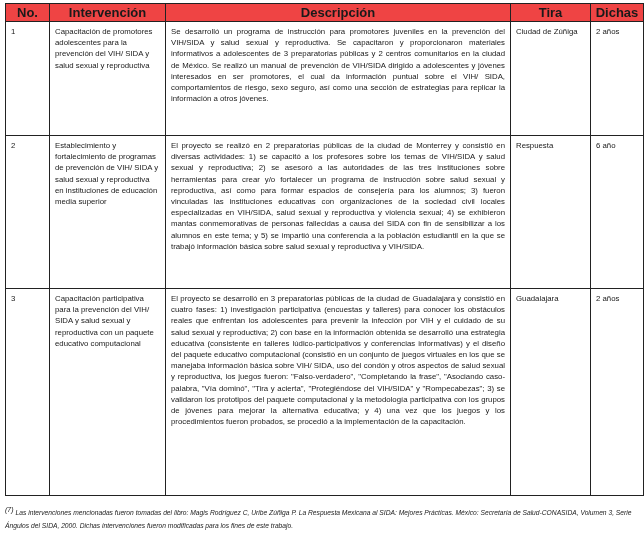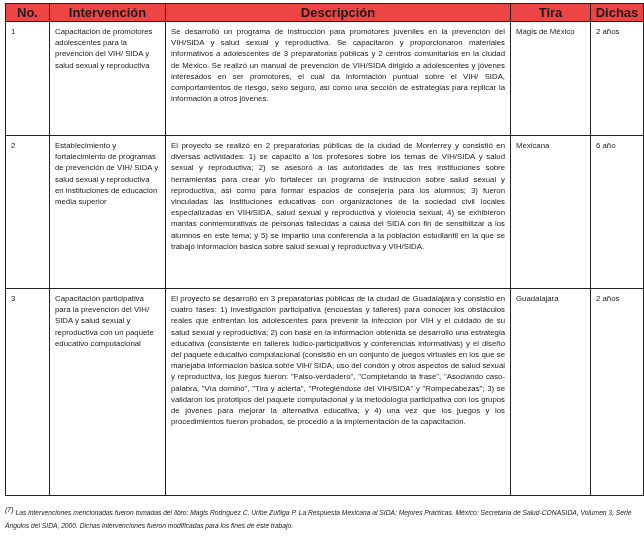--- a/index.html
+++ b/index.html
@@ -40,28 +40,28 @@
       <th>Descripción</th>
       <th>Tira</th>
       <th>Dichas</th>
     </tr>
   </thead>
   <tbody>
     <tr class="r1">
       <td>1</td>
       <td>Capacitación de promotores adolescentes para la prevención del VIH/ SIDA y salud sexual y reproductiva</td>
       <td class="desc">Se desarrolló un programa de instrucción para promotores juveniles en la prevención del VIH/SIDA y salud sexual y reproductiva. Se capacitaron y proporcionaron materiales informativos a adolescentes de 3 preparatorias públicas y 2 centros comunitarios en la ciudad de México. Se realizó un manual de prevención de VIH/SIDA dirigido a adolescentes y jóvenes interesados en ser promotores, el cual da información puntual sobre el VIH/ SIDA, comportamientos de riesgo, sexo seguro, así como una sección de estrategias para replicar la información a otros jóvenes.</td>
-      <td>Magis de México</td>
+      <td>Ciudad de Zúñiga</td>
       <td>2 años</td>
     </tr>
     <tr class="r2">
       <td>2</td>
       <td>Establecimiento y fortalecimiento de programas de prevención de VIH/ SIDA y salud sexual y reproductiva en instituciones de educación media superior</td>
       <td class="desc">El proyecto se realizó en 2 preparatorias públicas de la ciudad de Monterrey y consistió en diversas actividades: 1) se capacitó a los profesores sobre los temas de VIH/SIDA y salud sexual y reproductiva; 2) se asesoró a las autoridades de las tres instituciones sobre herramientas para crear y/o fortalecer un programa de instrucción sobre salud sexual y reproductiva, así como para formar espacios de consejería para los alumnos; 3) fueron vinculadas las instituciones educativas con organizaciones de la sociedad civil locales especializadas en VIH/SIDA, salud sexual y reproductiva y violencia sexual; 4) se exhibieron mantas conmemorativas de personas fallecidas a causa del SIDA con fin de sensibilizar a los alumnos en este tema; y 5) se impartió una conferencia a la población estudiantil en la que se trabajó información básica sobre salud sexual y reproductiva y VIH/SIDA.</td>
-      <td>Mexicana</td>
+      <td>Respuesta</td>
       <td>6 año</td>
     </tr>
     <tr class="r3">
       <td>3</td>
       <td>Capacitación participativa para la prevención del VIH/ SIDA y salud sexual y reproductiva con un paquete educativo computacional</td>
       <td class="desc">El proyecto se desarrolló en 3 preparatorias públicas de la ciudad de Guadalajara y consistió en cuatro fases: 1) investigación participativa (encuestas y talleres) para conocer los obstáculos reales que enfrentan los adolescentes para prevenir la infección por VIH y el cuidado de su salud sexual y reproductiva; 2) con base en la información obtenida se desarrolló una estrategia educativa (consistente en talleres lúdico-participativos y conferencias informativas) y el diseño del paquete educativo computacional (consistió en un conjunto de juegos virtuales en los que se manejaba información básica sobre VIH/ SIDA, uso del condón y otros aspectos de salud sexual y reproductiva, los juegos fueron: "Falso-verdadero", "Completando la frase", "Asociando caso-palabra, "Vía dominó", "Tira y acierta", "Protegiéndose del VIH/SIDA" y "Rompecabezas"; 3) se validaron los prototipos del paquete computacional y la metodología participativa con los grupos de jóvenes para mejorar la alternativa educativa; y 4) una vez que los juegos y los procedimientos fueron probados, se procedió a la implementación de la capacitación.</td>
       <td>Guadalajara</td>
       <td>2 años</td>
     </tr>
   </tbody>

